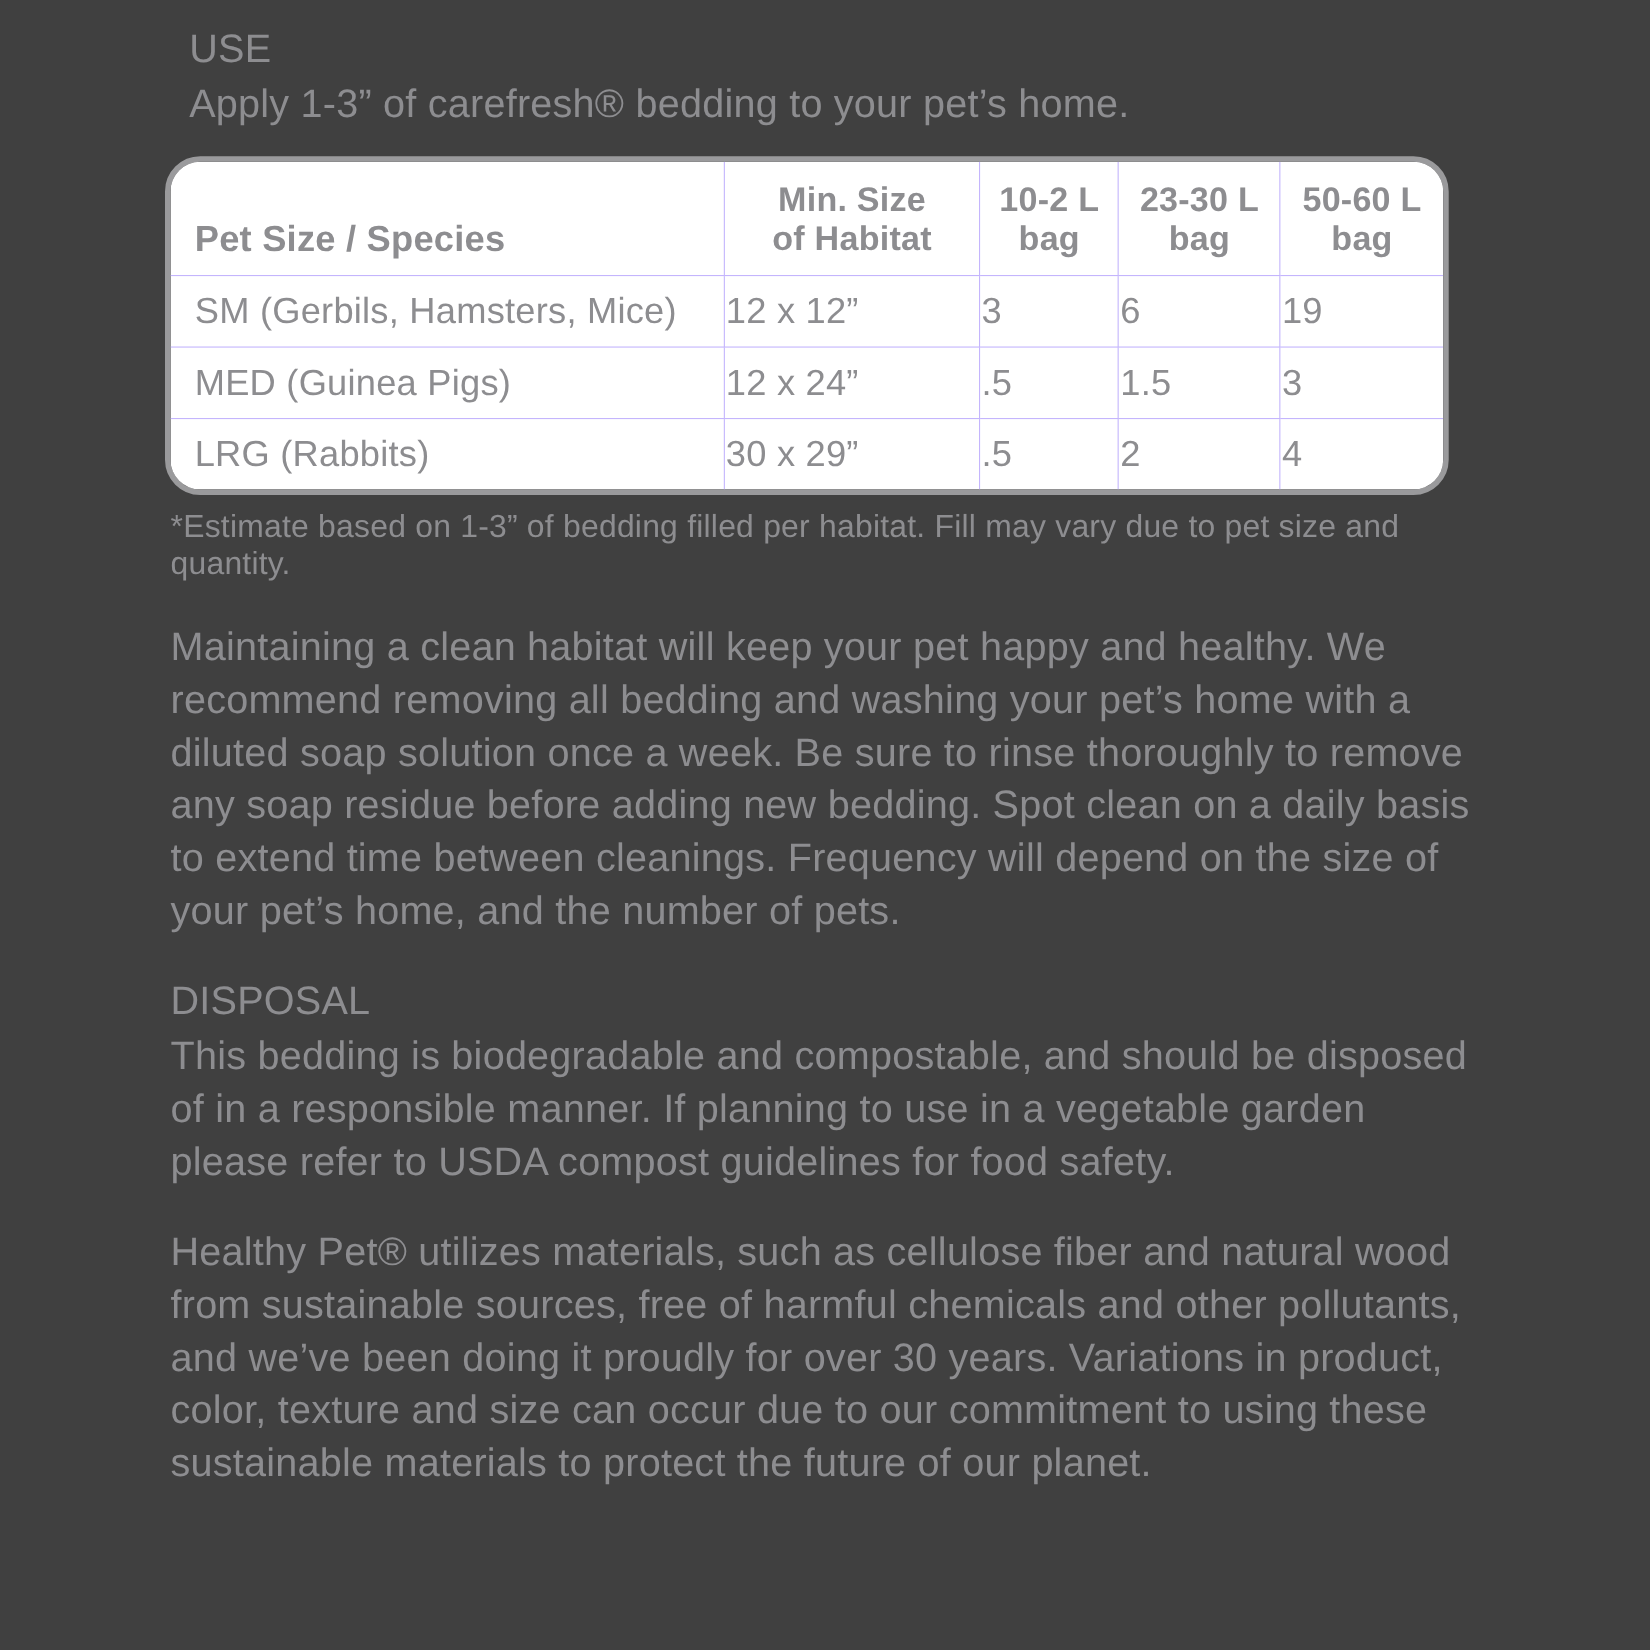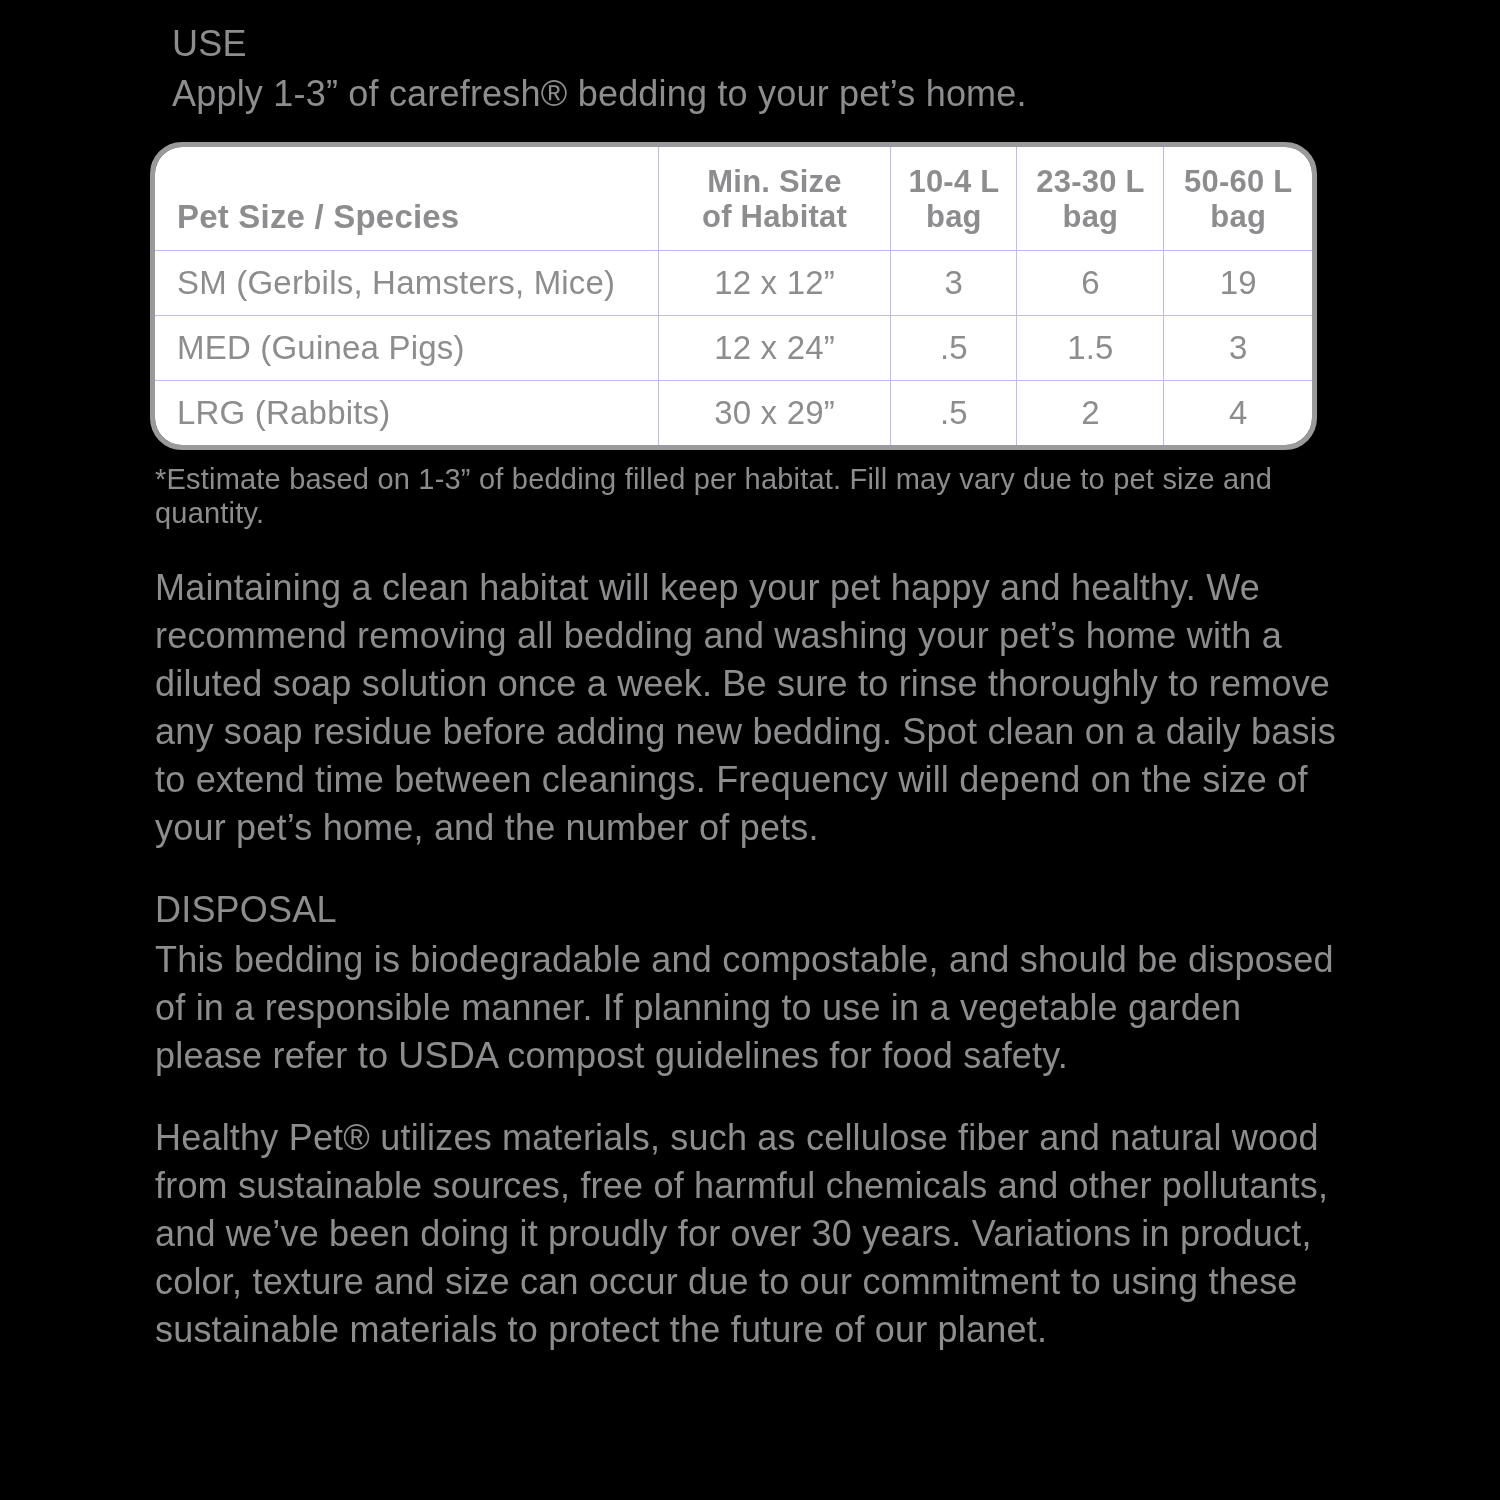--- a/index.html
+++ b/index.html
@@ -1,20 +1,20 @@
 <!DOCTYPE html>
 <html><head>
 <meta charset="utf-8">
 <style>
   html, body { margin: 0; padding: 0; background: #ffffff; }
   .page {
     position: relative;
     width: 1500px;
     height: 1500px;
-    background: #000000;
+    background: #404040;
     overflow: hidden;
     box-sizing: border-box;
     padding-top: 20px;
     font-family: "Liberation Sans", sans-serif;
     color: #8d8d90;
     letter-spacing: 0.2px;
   }
   .sec-heading {
     margin: 0;
     font-size: 36px;
@@ -75,21 +75,21 @@
   table.changes thead th.col-species {
     text-align: left;
     padding-left: 22px;
     vertical-align: bottom;
     padding-bottom: 16px;
     font-size: 33px;
   }
   table.changes tbody td {
     height: 62px;
     font-size: 33px;
-    text-align: center;
+    text-align: left;
     vertical-align: middle;
   }
   table.changes tbody td.cell-species {
     text-align: left;
     padding-left: 22px;
   }
   .footnote {
     margin: 12px 0 0 155px;
     font-size: 29px;
     line-height: 34px;
@@ -113,21 +113,21 @@
         <col style="width:20.1%">
         <col style="width:10.9%">
         <col style="width:12.7%">
         <col style="width:12.8%">
       </colgroup>
       <thead>
         <tr>
           <th class="col-species">Pet Size / Species</th>
           <th>Min. Size
 of Habitat</th>
-          <th>10-4 L
+          <th>10-2 L
 bag</th>
           <th>23-30 L
 bag</th>
           <th>50-60 L
 bag</th>
         </tr>
       </thead>
       <tbody>
         <tr>
           <td class="cell-species">SM (Gerbils, Hamsters, Mice)</td>

